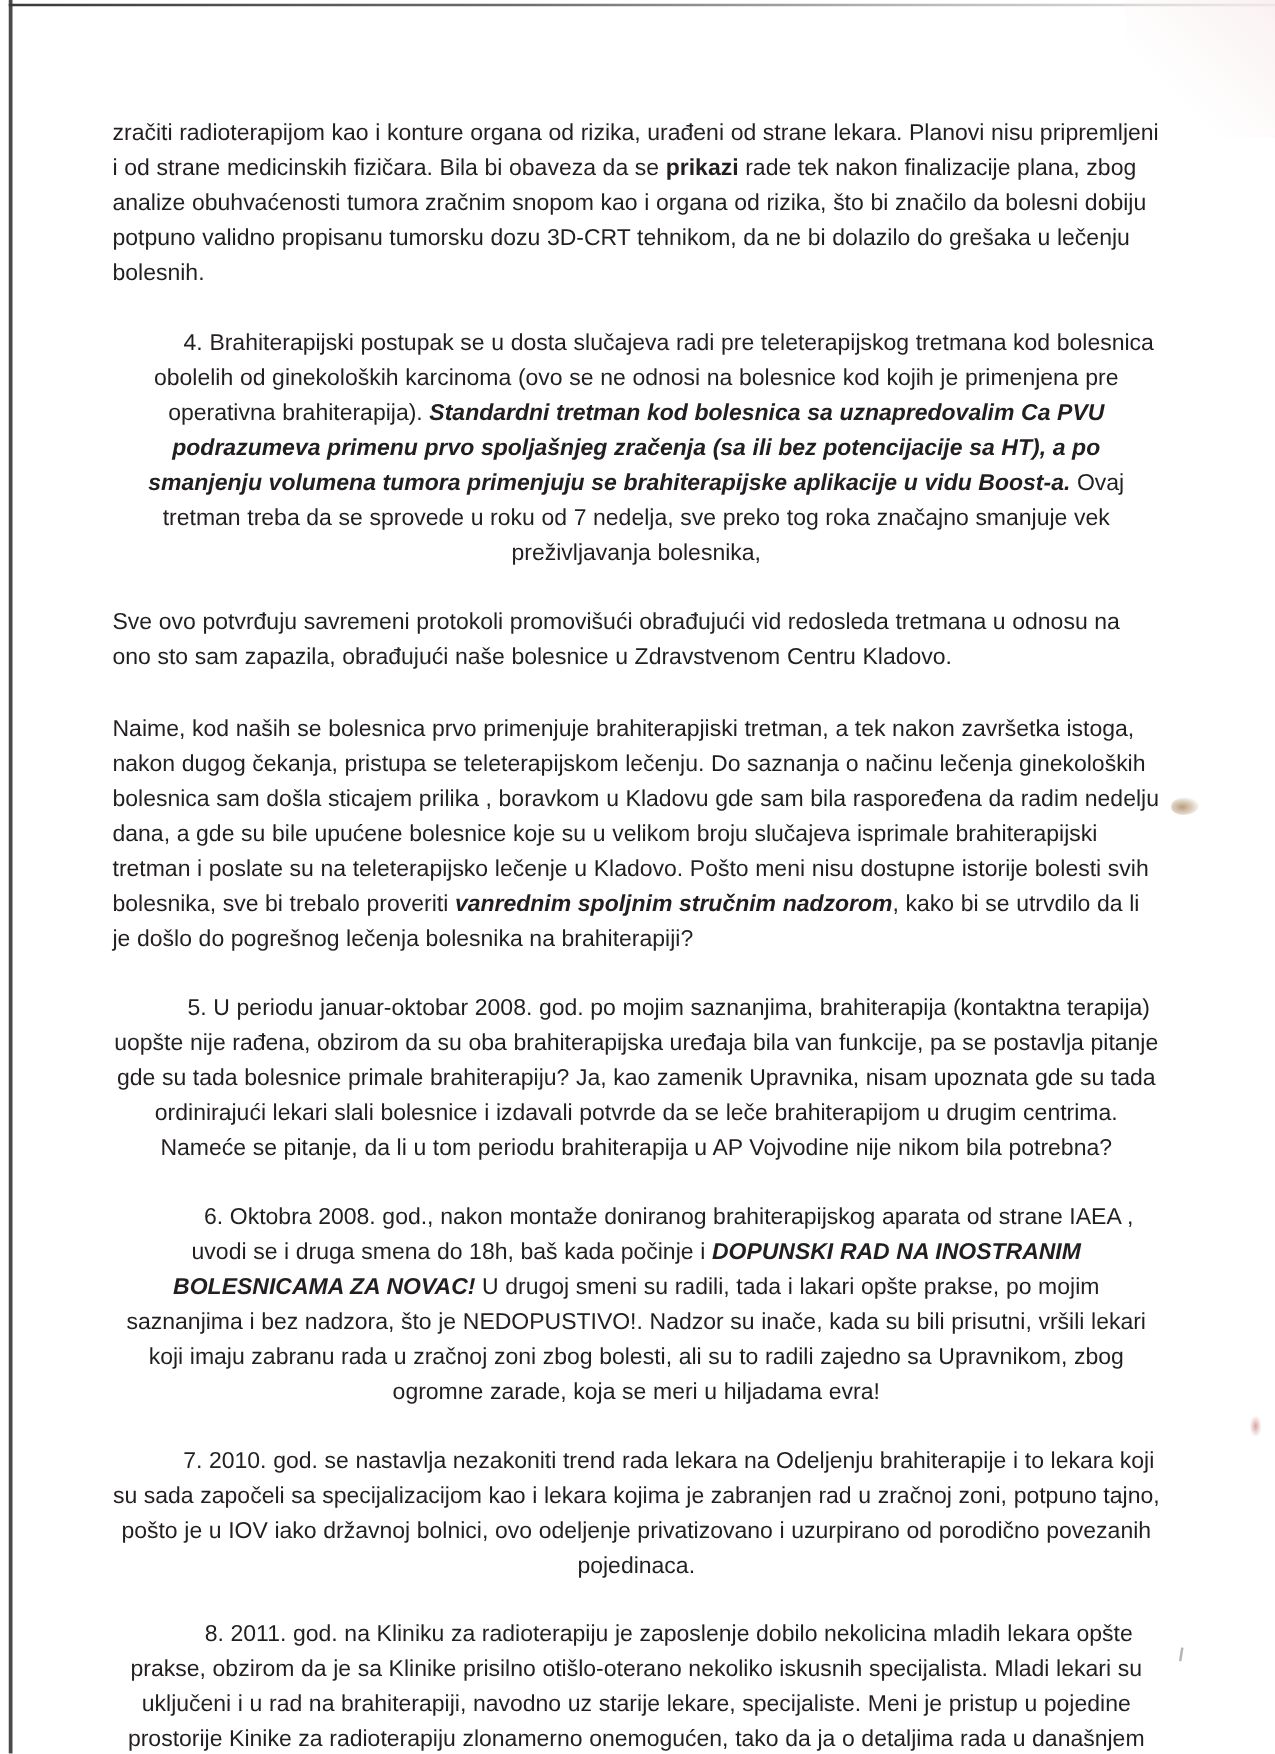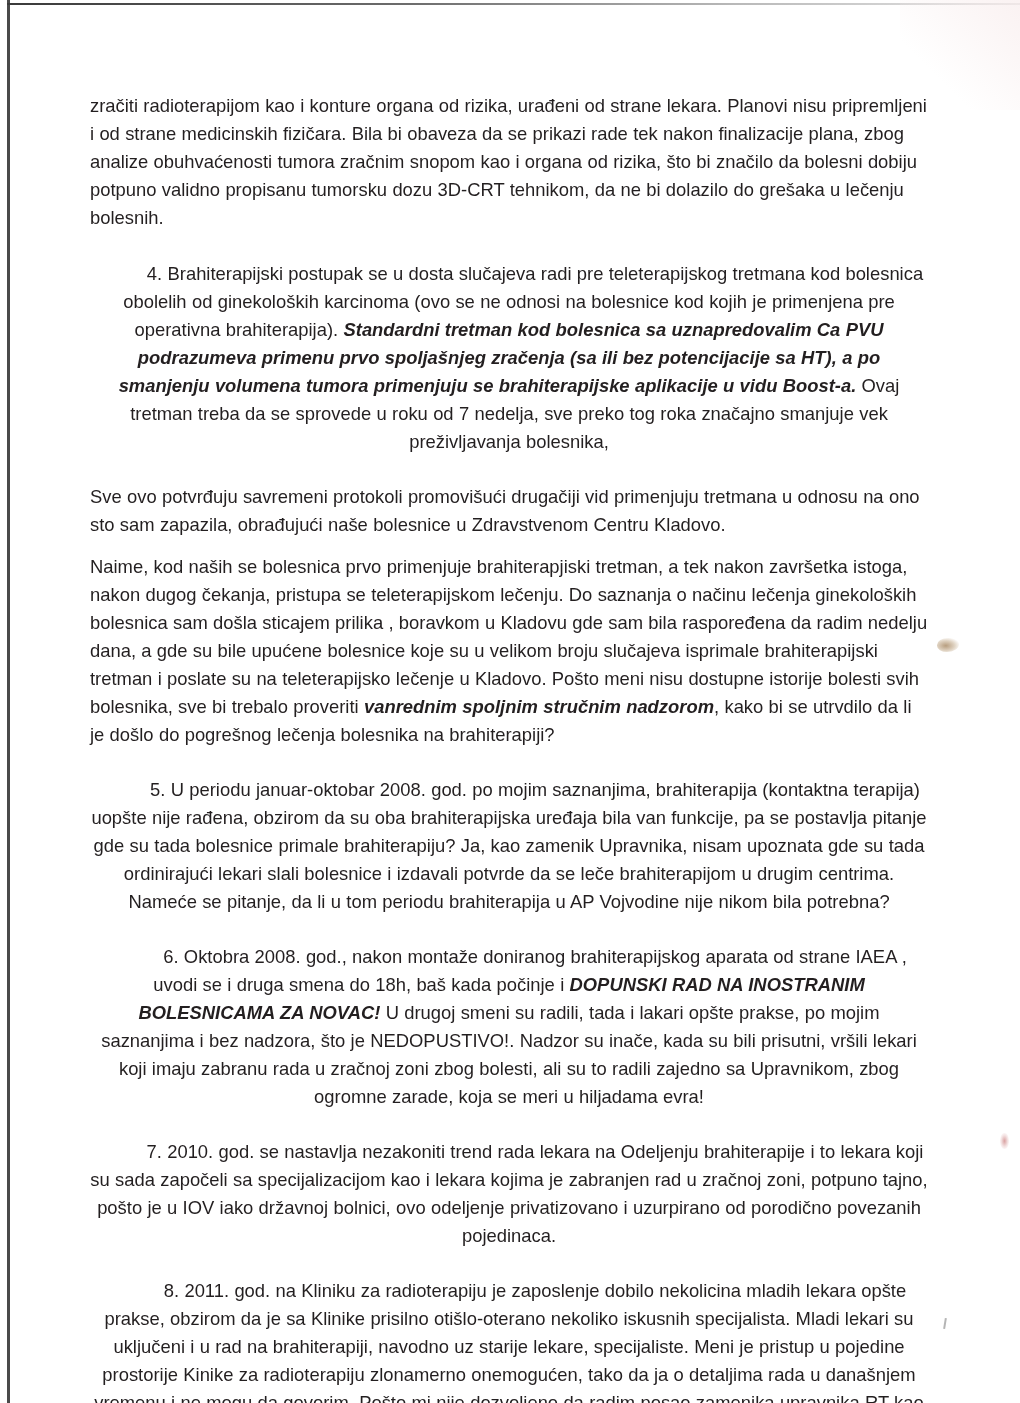--- a/index.html
+++ b/index.html
@@ -87,41 +87,41 @@
     text-align: left;
     letter-spacing: 0.0px;
     word-spacing: 0.2px;
   }
   p.indent {
     text-indent: 52px;
     text-align: center;
   }
   p.gap-lg { margin-top: 28px; }
   p.gap-md { margin-top: 27px; }
-  p.gap-sm { margin-top: 14px; }
+  p.gap-sm { margin-top: 30px; }
 
-  b.b { font-weight: normal; }
+  b.b { font-weight: bold; }
   i.bi {
     font-weight: bold;
     font-style: italic;
   }
 </style>
 </head>
 <body>
 
 <div class="page">
 
   <div class="scan-edge-left"></div>
   <div class="scan-edge-top"></div>
   <div class="scan-tint-tr"></div>
 
   <div class="doc-body">
     <p class="para"><span>zračiti radioterapijom kao i konture organa od rizika, urađeni od strane lekara. Planovi nisu pripremljeni i od strane medicinskih fizičara. Bila bi obaveza da se </span><b class="b">prikazi</b><span> rade tek nakon finalizacije plana, zbog analize obuhvaćenosti tumora zračnim snopom kao i organa od rizika, što bi značilo da bolesni dobiju potpuno validno propisanu tumorsku dozu 3D-CRT tehnikom, da ne bi dolazilo do grešaka u lečenju bolesnih.</span></p>
     <p class="para indent gap-lg"><span>4. Brahiterapijski postupak se u dosta slučajeva radi pre teleterapijskog tretmana kod bolesnica obolelih od ginekoloških karcinoma (ovo se ne odnosi na bolesnice kod kojih je primenjena pre operativna brahiterapija). </span><i class="bi">Standardni tretman kod bolesnica sa uznapredovalim Ca PVU podrazumeva primenu prvo spoljašnjeg zračenja (sa ili bez potencijacije sa HT), a po smanjenju volumena tumora primenjuju se brahiterapijske aplikacije u vidu Boost-a.</i><span> Ovaj tretman treba da se sprovede u roku od 7 nedelja, sve preko tog roka značajno smanjuje vek preživljavanja bolesnika,</span></p>
-    <p class="para gap-md"><span>Sve ovo potvrđuju savremeni protokoli promovišući drugačiji vid primenjuju tretmana  u odnosu na ono sto sam zapazila, obrađujući naše bolesnice u Zdravstvenom Centru Kladovo.</span></p>
+    <p class="para gap-md"><span>Sve ovo potvrđuju savremeni protokoli promovišući obrađujući vid redosleda tretmana  u odnosu na ono sto sam zapazila, obrađujući naše bolesnice u Zdravstvenom Centru Kladovo.</span></p>
     <p class="para gap-sm"><span>Naime, kod naših se bolesnica prvo primenjuje brahiterapjiski tretman, a tek nakon završetka istoga, nakon dugog čekanja, pristupa se teleterapijskom lečenju. Do saznanja o načinu lečenja ginekoloških bolesnica sam došla sticajem prilika , boravkom u Kladovu gde sam bila raspoređena da radim nedelju dana, a gde su bile upućene bolesnice koje su u velikom broju slučajeva isprimale brahiterapijski tretman i poslate su na teleterapijsko lečenje u Kladovo. Pošto meni nisu dostupne istorije bolesti svih bolesnika, sve bi trebalo proveriti </span><i class="bi">vanrednim spoljnim stručnim nadzorom</i><span>, kako bi se utrvdilo da li je došlo do pogrešnog lečenja bolesnika na brahiterapiji?</span></p>
     <p class="para indent gap-md"><span>5. U periodu januar-oktobar 2008. god. po mojim saznanjima, brahiterapija (kontaktna terapija) uopšte nije rađena, obzirom da su oba brahiterapijska uređaja  bila van funkcije, pa se postavlja pitanje gde su tada bolesnice primale brahiterapiju? Ja, kao zamenik Upravnika, nisam upoznata gde su tada ordinirajući lekari slali bolesnice i izdavali potvrde da se leče brahiterapijom u drugim centrima. Nameće se pitanje, da li u tom periodu brahiterapija u AP Vojvodine nije nikom bila potrebna?</span></p>
     <p class="para indent gap-md"><span>6. Oktobra 2008. god., nakon montaže doniranog brahiterapijskog aparata od strane IAEA , uvodi se i druga smena do 18h, baš kada počinje i </span><i class="bi">DOPUNSKI RAD NA INOSTRANIM BOLESNICAMA ZA NOVAC!</i><span> U drugoj smeni su radili, tada i lakari opšte prakse, po mojim saznanjima i bez nadzora, što je NEDOPUSTIVO!. Nadzor su inače, kada su bili prisutni, vršili lekari koji imaju zabranu rada u zračnoj zoni zbog bolesti, ali su to radili zajedno sa Upravnikom, zbog ogromne zarade, koja se meri u hiljadama evra!</span></p>
     <p class="para indent gap-md"><span>7. 2010. god. se nastavlja nezakoniti trend rada lekara na Odeljenju brahiterapije i to lekara koji su sada započeli sa specijalizacijom kao i lekara kojima je zabranjen rad u zračnoj zoni, potpuno tajno, pošto je u IOV iako državnoj bolnici, ovo odeljenje privatizovano i uzurpirano od porodično povezanih pojedinaca.</span></p>
     <p class="para indent gap-md"><span>8. 2011. god. na Kliniku za radioterapiju je zaposlenje dobilo nekolicina mladih lekara opšte prakse, obzirom da je sa Klinike prisilno otišlo-oterano nekoliko iskusnih specijalista. Mladi lekari su uključeni i u rad na brahiterapiji, navodno uz starije lekare, specijaliste. Meni je pristup u pojedine prostorije Kinike za radioterapiju zlonamerno  onemogućen, tako da ja o detaljima rada u današnjem vremenu i ne mogu da govorim.  Pošto mi nije dozvoljeno da radim posao  zamenika upravnika RT  kao i posao načelnika odeljenja visokovoltažne RT, na koje sam raspoređena, a što je i predmet tužbe kod Osnovnog suda Novi Sad, te ne posedujem  validne podatke što dodatno stvara potrebu za </span></p>
   </div>
 
   <div class="scan-smudge-a"></div>
   <div class="scan-smudge-b"></div>
   <div class="scan-tick"></div>

